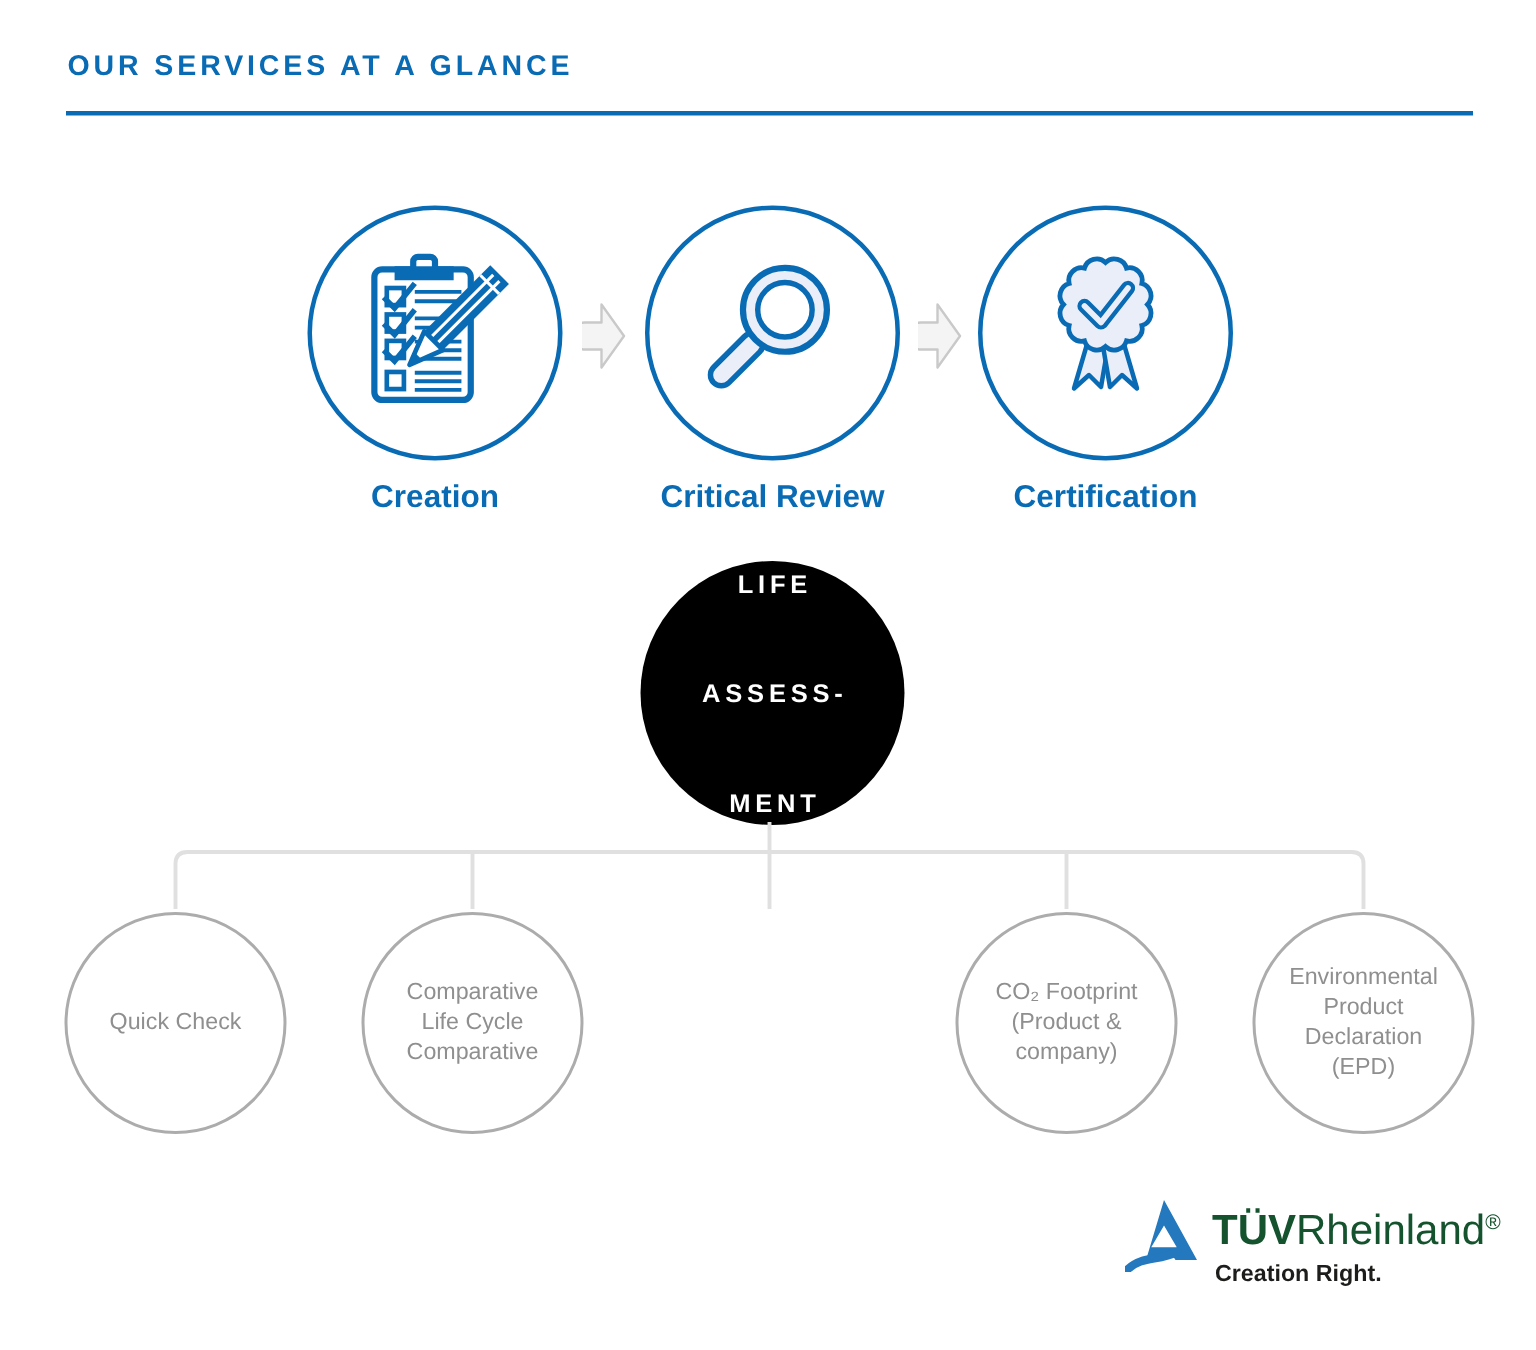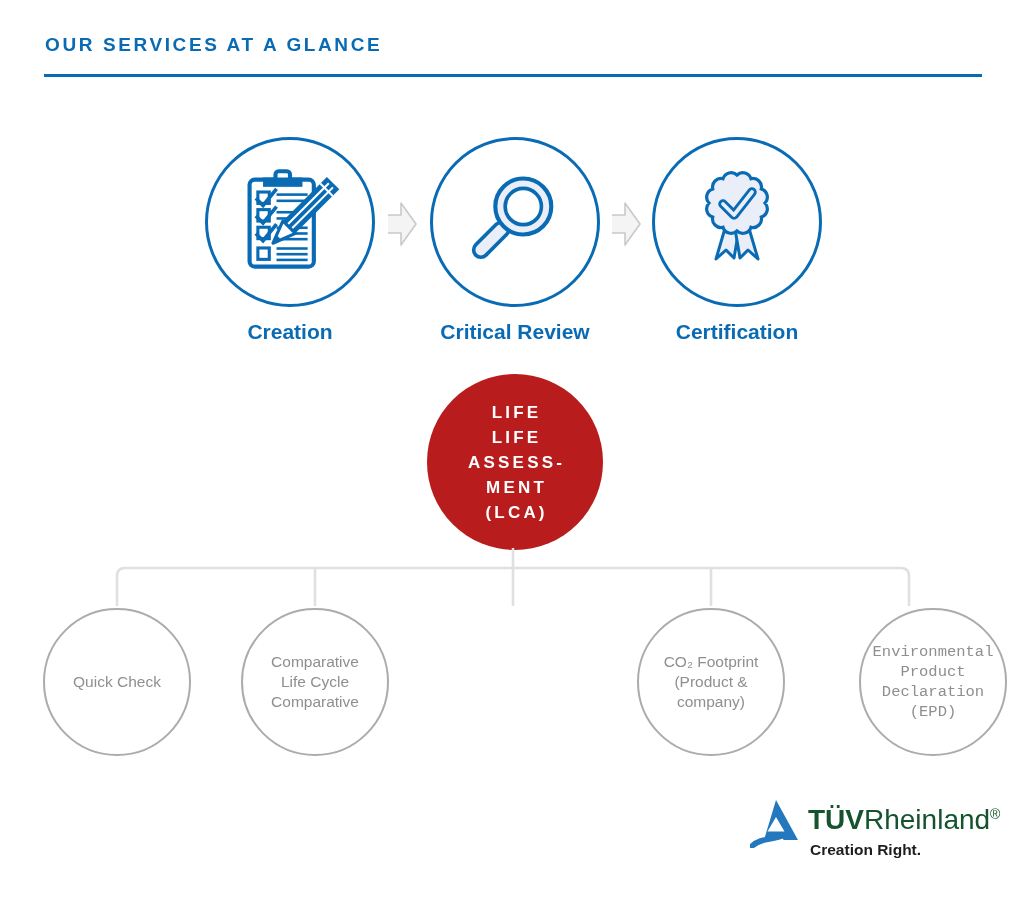--- a/index.html
+++ b/index.html
@@ -29,22 +29,22 @@
   }
   .step-label{
     position:absolute;width:220px;top:320px;text-align:center;
     font-size:21px;font-weight:700;color:#0a6bb5;
   }
   .flow-arrow{position:absolute;top:200px;}
 
   
   .lca-circle{
     position:absolute;left:427px;top:374px;width:176px;height:176px;
-    border-radius:50%;background:#b91c1c;
-    display:flex;flex-direction:column;align-items:center;justify-content:center;
+    border-radius:50%;background:#000000;
+    display:flex;flex-direction:column;align-items:center;justify-content:center;gap:48px;
   }
   .lca-line{
     color:#ffffff;font-size:17px;font-weight:700;letter-spacing:3.2px;
     line-height:25px;text-indent:3.2px;
   }
 
   
   .tree{position:absolute;left:0;top:540px;}
 
   
@@ -186,21 +186,21 @@
     <span class="service-line">Comparative</span>
   </div>
 
 
   <div class="service-circle" style="left:637px;">
     <span class="service-line">CO₂ Footprint</span>
     <span class="service-line">(Product &amp;</span>
     <span class="service-line">company)</span>
   </div>
 
-  <div class="service-circle" style="left:859px;font-family:Liberation Mono, monospace;">
+  <div class="service-circle" style="left:835px;">
     <span class="service-line">Environmental</span>
     <span class="service-line">Product</span>
     <span class="service-line">Declaration</span>
     <span class="service-line">(EPD)</span>
   </div>
 
   <span class="logo-triangle">
     <svg width="52" height="52" viewBox="0 0 52 50">
       <path fill-rule="evenodd" fill="#2478bd" d="M26 3 L48 43 L14 43 Z M26 20 L34.5 34.5 L17.5 34.5 Z"></path>
       <path d="M-2 52 C 8 38, 19 46, 31 39 L35 45 C 23 52, 13 45, 2 57 Z" fill="#ffffff"></path>

